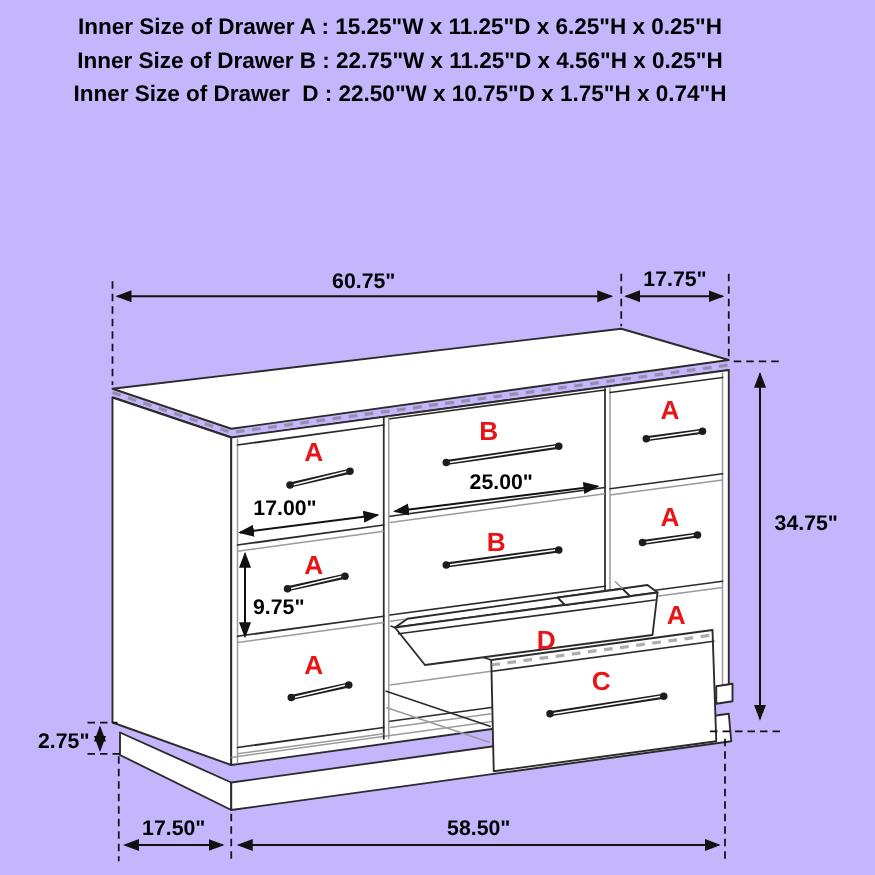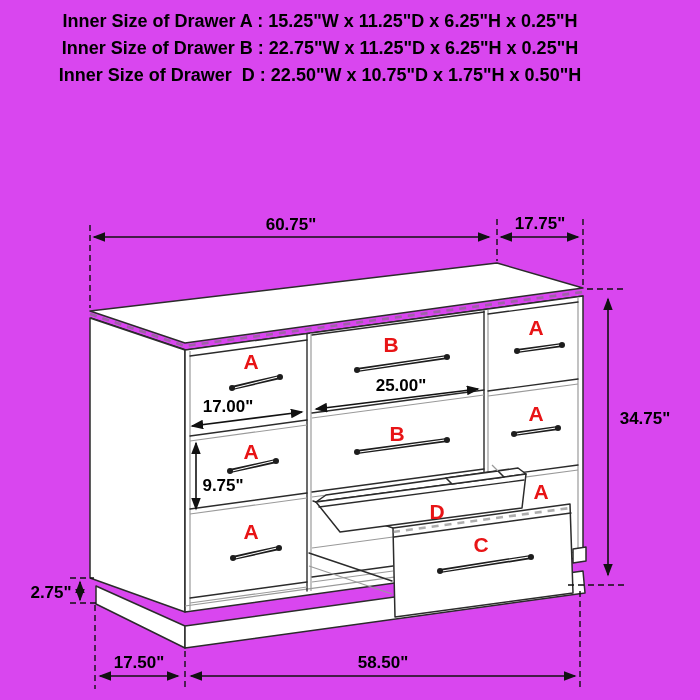--- a/index.html
+++ b/index.html
@@ -1,16 +1,16 @@
 <!DOCTYPE html>
 <html><head>
 <meta charset="utf-8">
 <style>
   html,body{margin:0;padding:0;background:#ffffff;}
-  .page{position:relative;width:700px;height:700px;background:#d946ef;overflow:hidden;
+  .page{position:relative;width:700px;height:700px;background:#c4b5fd;overflow:hidden;
         font-family:"Liberation Sans", sans-serif;}
   .header{position:absolute;left:0;top:8px;width:640px;text-align:center;}
   .hline{font:bold 18px "Liberation Sans", sans-serif;color:#000;line-height:27px;white-space:pre;}
   svg{position:absolute;left:0;top:0;}
   .ol{fill:#ffffff;stroke:#2b2b2b;stroke-width:1.5;stroke-linejoin:round;}
   .ln{stroke:#2b2b2b;stroke-width:1.4;fill:none;stroke-linecap:round;}
   .lg{stroke:#9a9a9a;stroke-width:1.2;fill:none;}
   .hatch{stroke:#777;stroke-width:2.6;stroke-dasharray:7 6;fill:none;opacity:.6;}
   .dash{stroke:#111;stroke-width:1.4;stroke-dasharray:6 4;fill:none;}
   .dim{stroke:#111;stroke-width:1.6;fill:none;}
@@ -20,22 +20,22 @@
   .hhi{stroke:#ffffff;stroke-width:1.1;stroke-linecap:round;}
   .hdot{fill:#1d1d1d;}
 </style>
 </head>
 <body>
 
 <div class="page">
 
   <div class="header">
     <div class="hline">Inner Size of Drawer A : 15.25"W x 11.25"D x 6.25"H x 0.25"H</div>
-    <div class="hline">Inner Size of Drawer B : 22.75"W x 11.25"D x 6.25"H x 0.25"H</div>
-    <div class="hline">Inner Size of Drawer  D : 22.50"W x 10.75"D x 1.75"H x 0.50"H</div>
+    <div class="hline">Inner Size of Drawer B : 22.75"W x 11.25"D x 4.56"H x 0.25"H</div>
+    <div class="hline">Inner Size of Drawer  D : 22.50"W x 10.75"D x 1.75"H x 0.74"H</div>
   </div>
 
   <svg width="700" height="700" viewBox="0 0 700 700">
     <defs>
       <marker id="arr" markerWidth="10" markerHeight="8" refX="7" refY="3" orient="auto-start-reverse">
         <path d="M0,0 L8,3 L0,6 Z" fill="#111"></path>
       </marker>
     </defs>
 
     <g>

